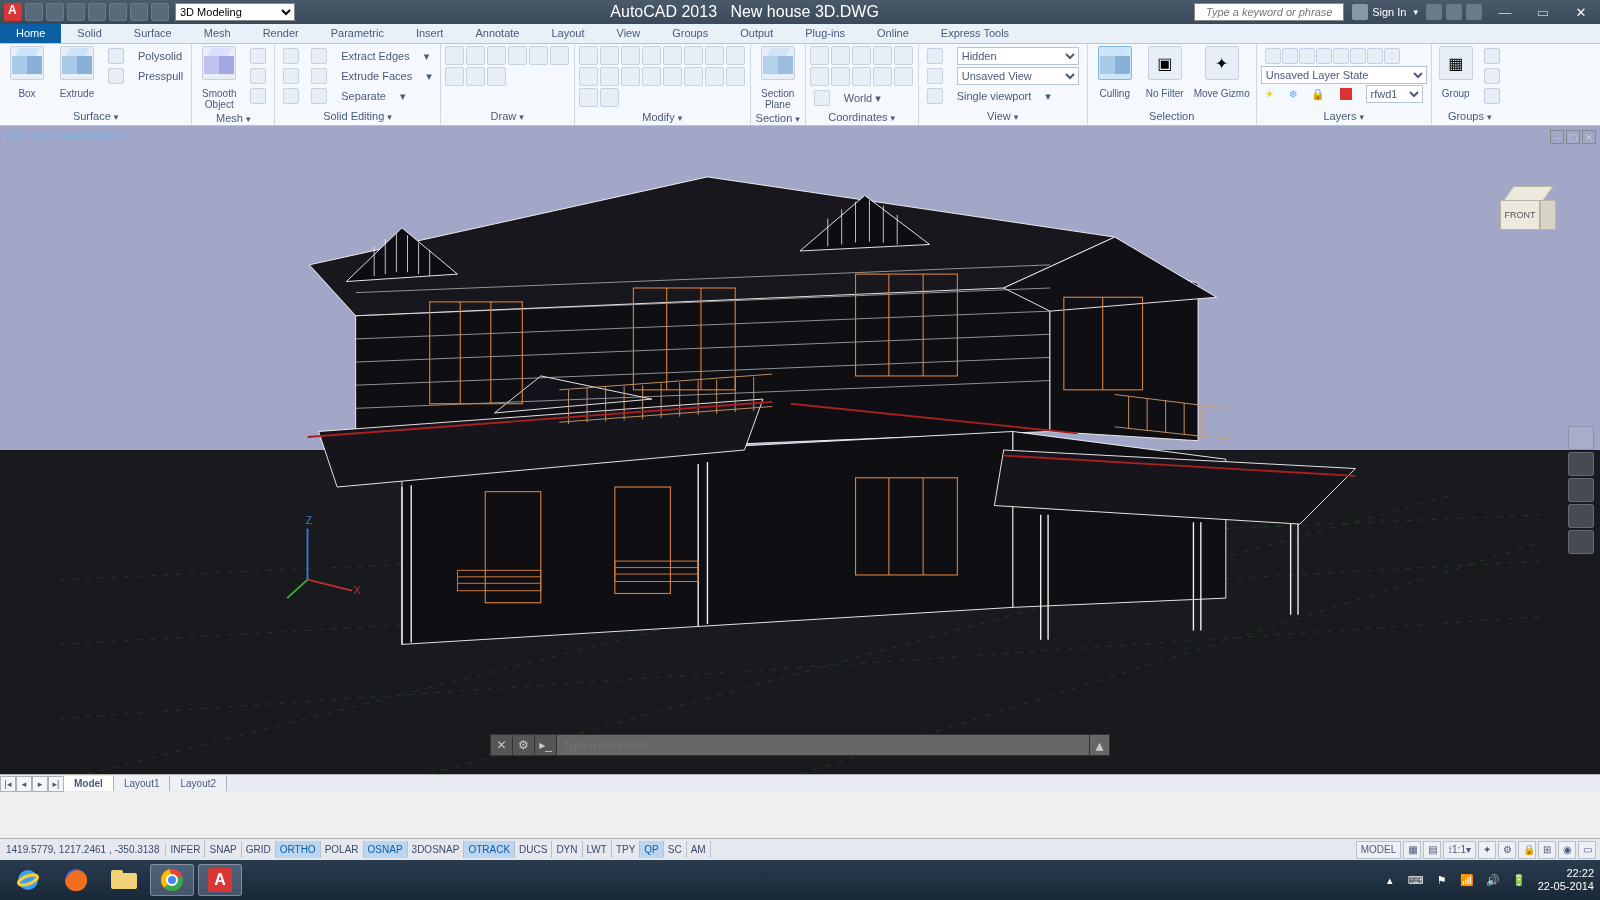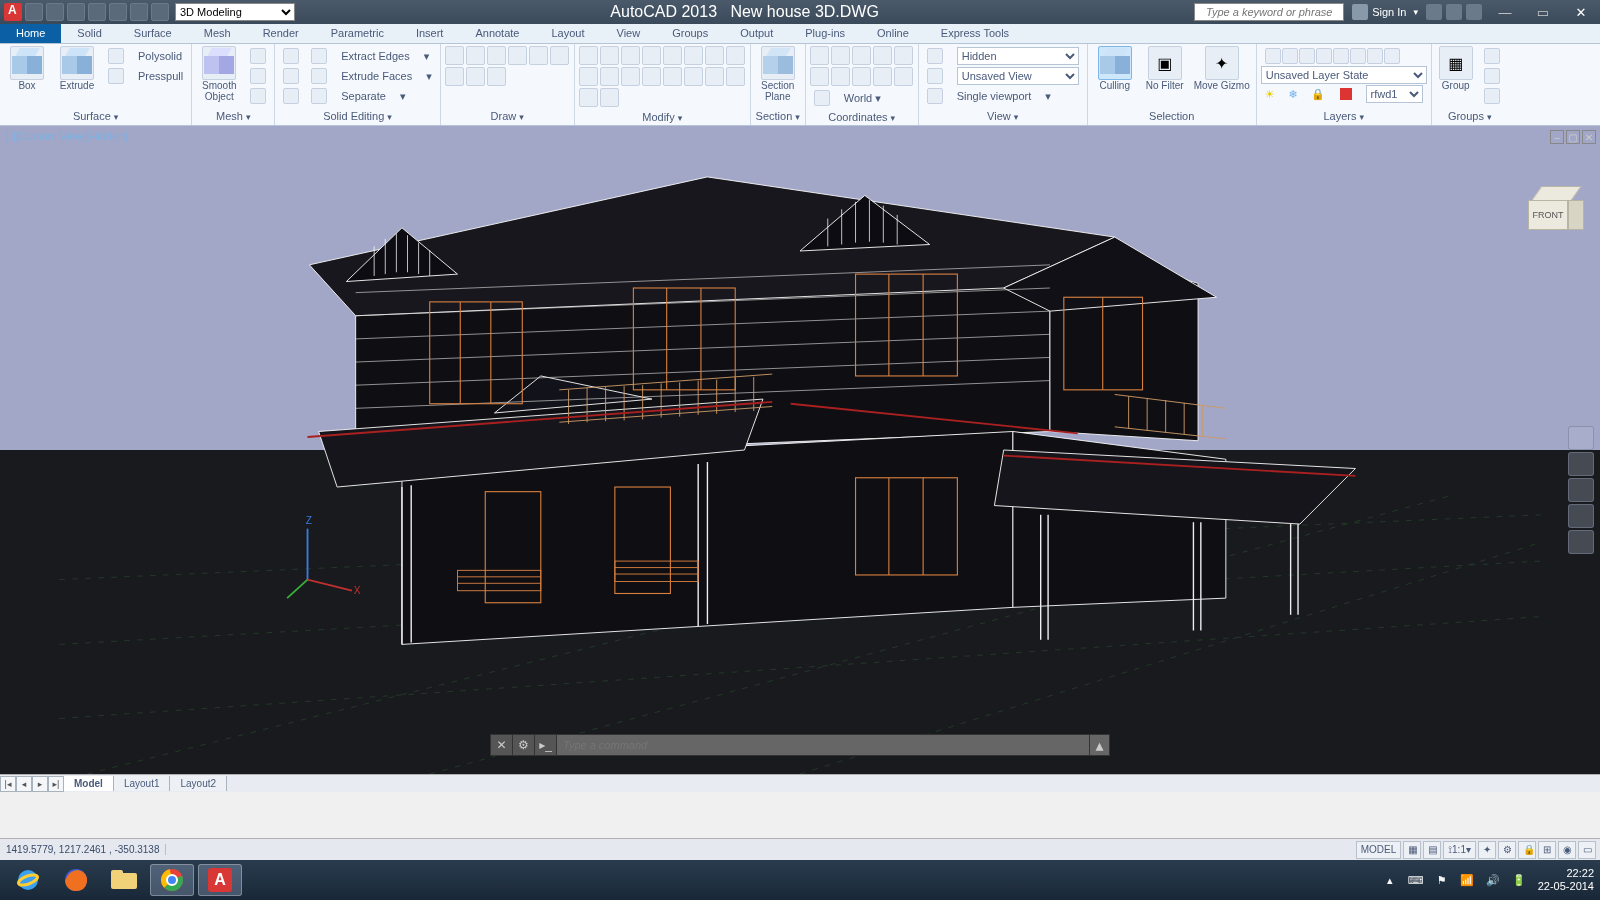--- a/index.html
+++ b/index.html
@@ -29,21 +29,21 @@
 .menubar .mitem.active { background: #0b5fa5; color: #fff; }
 
 
 .ribbon { height: 82px; background: #f5f8fc; border-bottom: 1px solid #b5c5d5; display: flex; }
 .panel { border-right: 1px solid #cdd8e4; display: flex; flex-direction: column; padding: 2px 4px 0 4px; position:relative;}
 .panel .body { flex: 1; display: flex; align-items: flex-start; gap: 4px; }
 .panel .title { height: 18px; font-size: 11px; color: #4a5a7a; text-align: center; display:flex; justify-content:center; align-items:center; gap:3px;}
 .panel .title .dd::after{content:"▾"; font-size:9px; color:#4a5a7a;}
 .bigbtn { display: flex; flex-direction: column; align-items: center; width: 46px; }
 .bigbtn .ico { width: 34px; height: 34px; background: #e8eef6; border: 1px solid #c5d0e0; border-radius: 2px; display:flex;align-items:center;justify-content:center;}
-.bigbtn .lbl { font-size: 10px; color: #4a5a7a; text-align: center; line-height: 11px; margin-top: 0; white-space:nowrap;}
+.bigbtn .lbl { font-size: 10px; color: #4a5a7a; text-align: center; line-height: 11px; margin-top: 8px; white-space:nowrap;}
 .rowbtn { display: flex; align-items: center; gap: 14px; height: 20px; font-size: 11px; color: #4a5a7a; padding: 0 4px; white-space:nowrap;}
 .rowbtn .sico { width: 16px; height: 16px; background: #e8eef6; border: 1px solid #c5d0e0; border-radius: 2px; }
 .vstack { display: flex; flex-direction: column; gap: 0px; }
 .grid { display:grid; grid-template-columns: repeat(6, 20px); grid-auto-rows:20px; gap:1px;}
 .grid .cell { width:19px;height:19px;background:#e8eef6;border:1px solid #c5d0e0;border-radius:2px;}
 .panel select, .panel input[type=text] { font-size:11px; height:18px; border:1px solid #b5c5d5; background:#fff; color:#4a5a7a;}
 .panel .active-big { background:#cfe7fb; border-color:#7fb7e8;}
 
 
 .cube3d { width:30px;height:30px; position:relative;}
@@ -52,21 +52,21 @@
 .cube3d .side{position:absolute;left:15px;top:8px;width:15px;height:18px;background:#88b0d8;}
 
 
 .viewport { flex: 1; position: relative; background: #000; overflow: hidden; }
 .viewport .sky { position:absolute; inset:0; height:50%; background: #a2a7c8; }
 .viewport .ground { position:absolute; top:50%; left:0; right:0; bottom:0; background:#181a1e;}
 .viewport canvas, .viewport svg { position:absolute; inset:0; width:100%; height:100%; }
 .vp-label { position:absolute; top:4px; left:6px; color:#7db0e0; font-size:11px;}
 .vp-controls-tr { position:absolute; top:4px; right:4px; display:flex; gap:2px;}
 .vp-controls-tr div{width:14px;height:14px;border:1px solid #888;color:#ccc;font-size:10px;display:flex;align-items:center;justify-content:center;}
-.viewcube { position:absolute; top:60px; right:16px; width:56px; height:48px;}
+.viewcube { position:absolute; top:60px; right:44px; width:56px; height:48px;}
 .viewcube .face{position:absolute;background:#eceadf;border:1px solid #b8b5a5;font-size:9px;color:#555;display:flex;align-items:center;justify-content:center;}
 .viewcube .front{left:0;top:14px;width:40px;height:30px;}
 .viewcube .top{left:8px;top:0;width:40px;height:16px;transform:skewX(-35deg);}
 .viewcube .side{left:40px;top:14px;width:16px;height:30px;transform-origin:left;background:#d8d5c5;}
 .navbar-right { position:absolute; right:6px; top:300px; width:26px; display:flex; flex-direction:column;gap:2px;}
 .navbar-right div{height:24px;background:rgba(180,190,210,.3);border:1px solid rgba(120,130,150,.6);border-radius:3px;}
 
 .ucs { position:absolute; left:258px; top:560px; }
 .ucs line{stroke-width:2;}
 
@@ -624,20 +624,37 @@
   </div>
   <div id="layouttabs-strip" style="display:flex">
       <div class="tab active">Model</div>
       <div class="tab">Layout1</div>
       <div class="tab">Layout2</div>
     </div>
 </div>
 
 <div class="statusbar">
   <div class="coords">1419.5779, 1217.2461 , -350.3138</div>
+  <div class="toggles" id="toggles">
+      <div class="tog">INFER</div>
+      <div class="tog">SNAP</div>
+      <div class="tog">GRID</div>
+      <div class="tog on">ORTHO</div>
+      <div class="tog">POLAR</div>
+      <div class="tog on">OSNAP</div>
+      <div class="tog">3DOSNAP</div>
+      <div class="tog on">OTRACK</div>
+      <div class="tog">DUCS</div>
+      <div class="tog">DYN</div>
+      <div class="tog">LWT</div>
+      <div class="tog">TPY</div>
+      <div class="tog on">QP</div>
+      <div class="tog">SC</div>
+      <div class="tog">AM</div>
+    </div>
   <div class="spacer"></div>
   <div class="right">
     <div class="sbtn">MODEL</div>
     <div class="sbtn sico">▦</div>
     <div class="sbtn sico">▤</div>
     <div class="sbtn">⟟ <span>1:1</span> ▾</div>
     <div class="sbtn sico">✦</div>
     <div class="sbtn sico">⚙</div>
     <div class="sbtn sico">🔒</div>
     <div class="sbtn sico">⊞</div>

